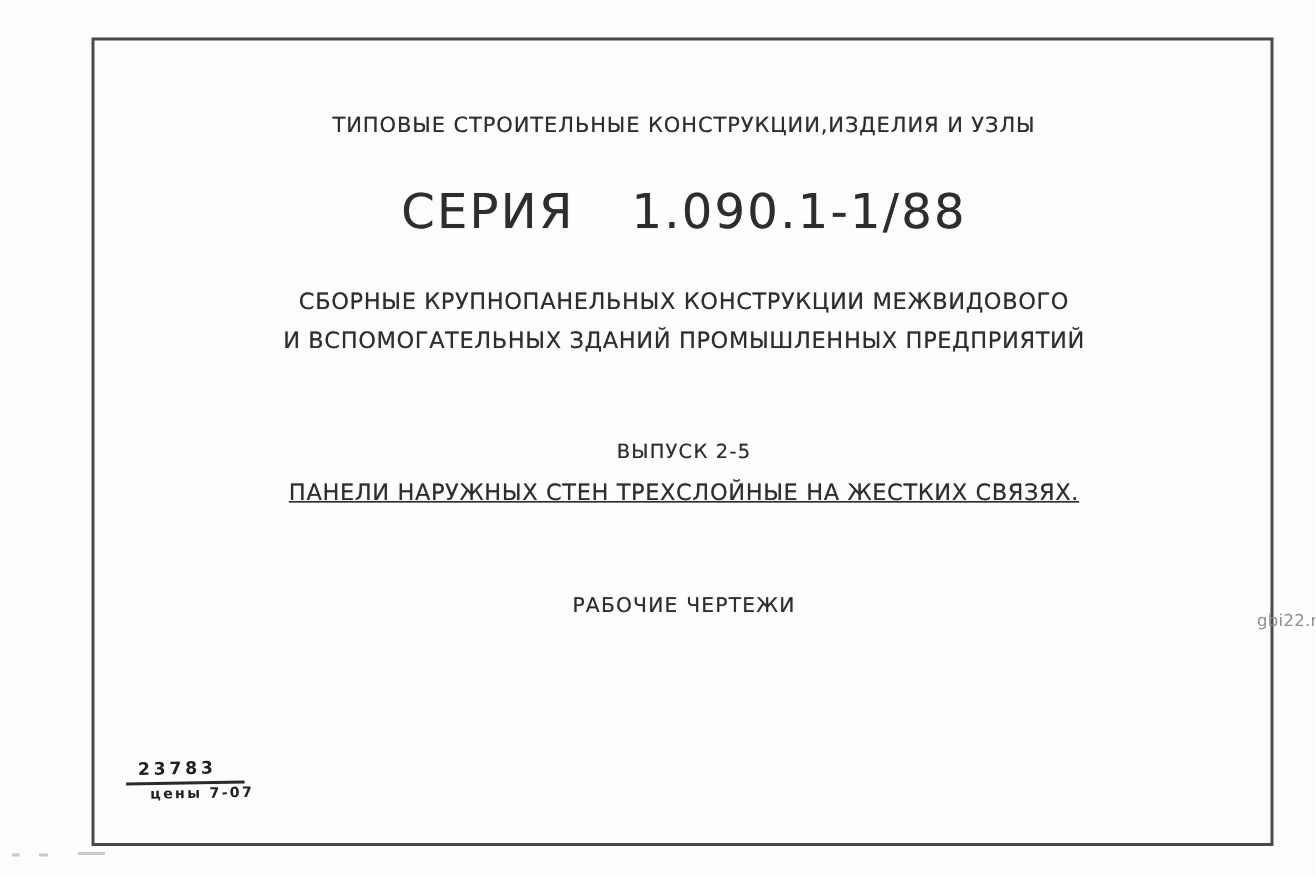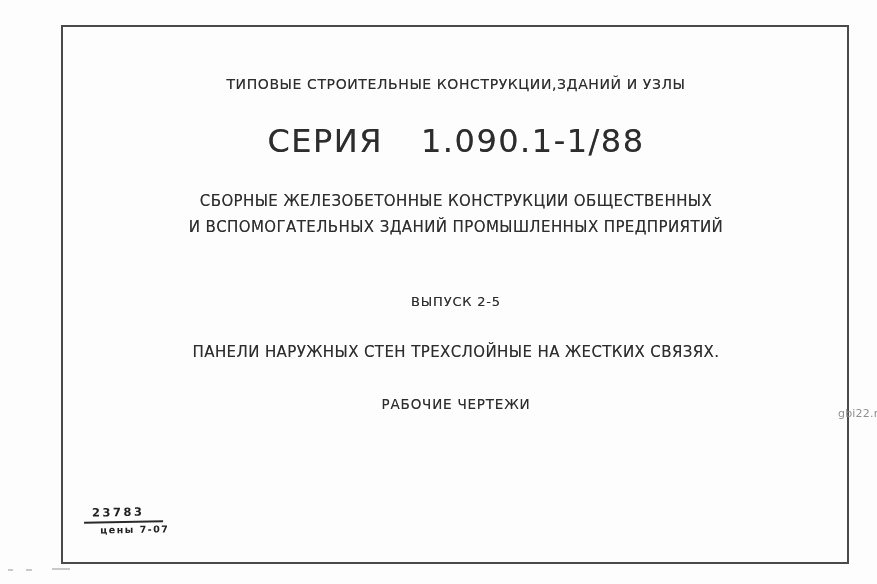--- a/index.html
+++ b/index.html
@@ -54,24 +54,25 @@
     font-size: 15px;
     letter-spacing: 0.4px;
     line-height: 26px;
   }
   .issue-line {
     top: 294px;
     font-size: 13px;
     letter-spacing: 0.8px;
   }
   .subtitle-block {
-    top: 340px;
+    top: 316px;
     font-size: 15px;
     letter-spacing: 0.4px;
     line-height: 24px;
+    text-decoration: underline;
   }
   .doctype-line {
     top: 396px;
     font-size: 13.5px;
     letter-spacing: 0.8px;
   }
   .stamp {
     position: absolute;
     left: 84px;
     top: 501px;
@@ -110,28 +111,28 @@
   .artifact.a2 { left: 26px; top: 569px; width: 6px; }
   .artifact.a3 { left: 52px; top: 568px; width: 18px; }
 </style>
 </head>
 <body>
 
 <div class="page">
 
   <div class="frame"></div>
 
-  <div class="textcol header-line scan">ТИПОВЫЕ СТРОИТЕЛЬНЫЕ КОНСТРУКЦИИ,ЗДАНИЙ И УЗЛЫ</div>
+  <div class="textcol header-line scan">ТИПОВЫЕ СТРОИТЕЛЬНЫЕ КОНСТРУКЦИИ,ИЗДЕЛИЯ И УЗЛЫ</div>
 
   <div class="textcol series-line scan">
     <span>СЕРИЯ</span><span class="series-gap"></span><span>1.090.1-1/88</span>
   </div>
 
   <div class="textcol title-block scan">
-    <div>СБОРНЫЕ ЖЕЛЕЗОБЕТОННЫЕ КОНСТРУКЦИИ ОБЩЕСТВЕННЫХ</div>
+    <div>СБОРНЫЕ КРУПНОПАНЕЛЬНЫХ КОНСТРУКЦИИ МЕЖВИДОВОГО</div>
     <div>И ВСПОМОГАТЕЛЬНЫХ ЗДАНИЙ ПРОМЫШЛЕННЫХ ПРЕДПРИЯТИЙ</div>
   </div>
 
   <div class="textcol issue-line scan">ВЫПУСК 2-5</div>
 
   <div class="textcol subtitle-block scan">
     <div>ПАНЕЛИ НАРУЖНЫХ СТЕН ТРЕХСЛОЙНЫЕ НА ЖЕСТКИХ СВЯЗЯХ.</div>
   </div>
 
   <div class="textcol doctype-line scan">РАБОЧИЕ ЧЕРТЕЖИ</div>

